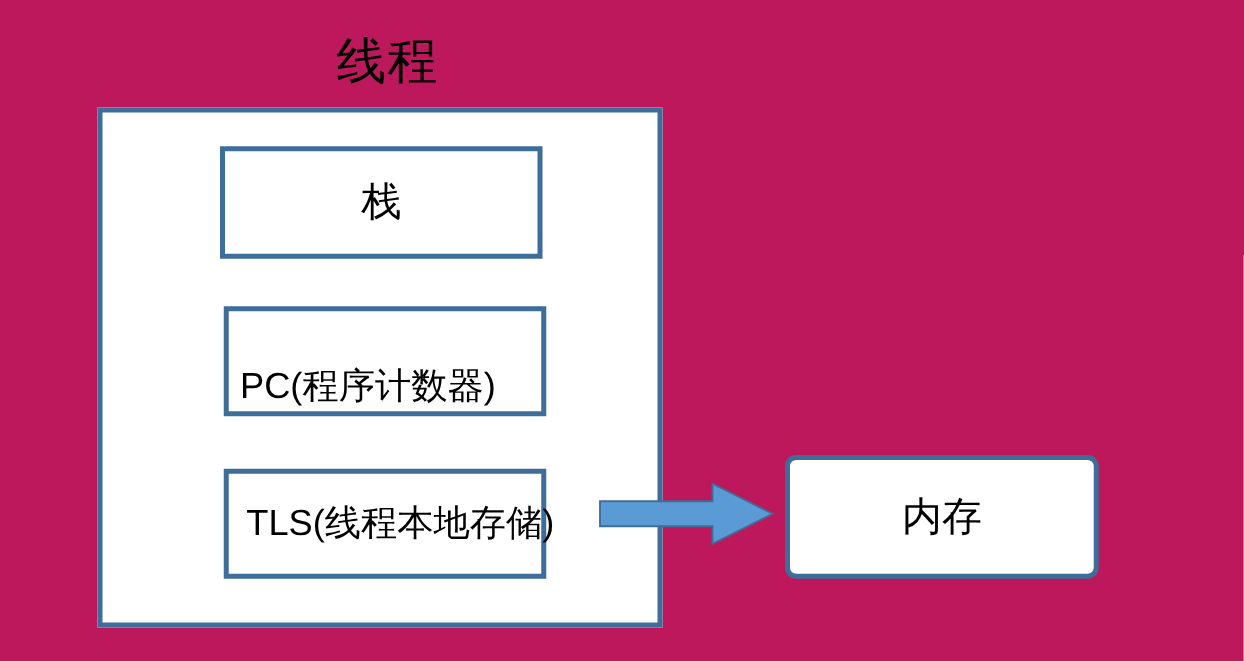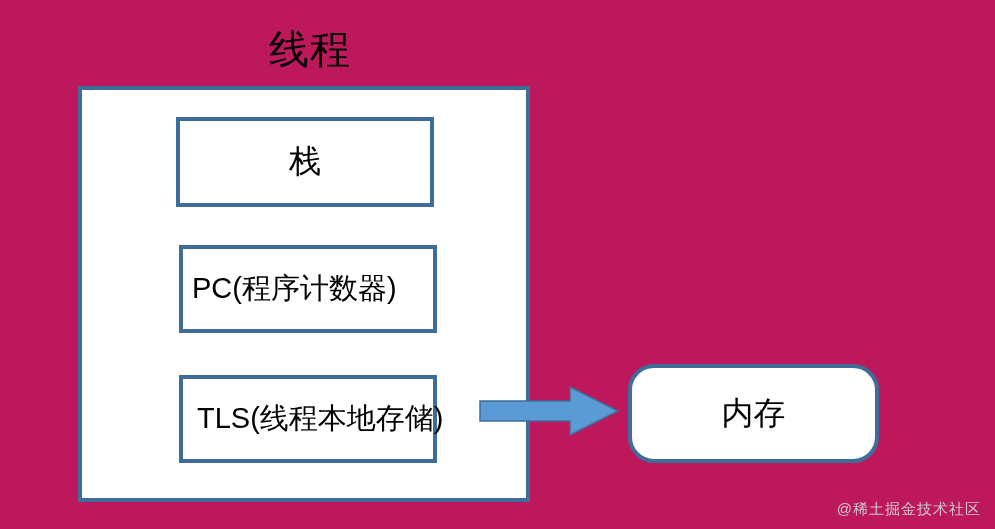--- a/index.html
+++ b/index.html
@@ -70,20 +70,21 @@
   .box-stack .label {
     font-size: 32px;
   }
 
   .box-pc {
     left: 179px;
     top: 245px;
     width: 258px;
     height: 88px;
     padding-left: 9px;
+    align-items: flex-end;
   }
   .box-pc .label {
     font-size: 29px;
   }
 
   .box-tls {
     left: 179px;
     top: 375px;
     width: 258px;
     height: 88px;
@@ -106,21 +107,21 @@
   }
 
   
   .memory-box {
     position: absolute;
     left: 628px;
     top: 364px;
     width: 251px;
     height: 99px;
     border: 4px solid #3f6d99;
-    border-radius: 26px;
+    border-radius: 9px;
     background: #ffffff;
     box-sizing: border-box;
     display: flex;
     align-items: center;
     justify-content: center;
     color: #000000;
   }
   .memory-box .label {
     font-size: 32px;
     white-space: nowrap;
@@ -161,15 +162,14 @@
   <div class="flow-arrow">
     <svg width="142" height="54" viewBox="0 0 142 54" xmlns="http://www.w3.org/2000/svg">
       <polygon points="2,17 92,17 92,3 140,27 92,51 92,37 2,37" fill="#5b9bd5" stroke="#3f6d99" stroke-width="1.5" stroke-linejoin="miter"></polygon>
     </svg>
   </div>
 
   <div class="memory-box">
     <span class="label">内存</span>
   </div>
 
-  <div class="watermark">@稀土掘金技术社区</div>
 
 </div>
 
 </body></html>

